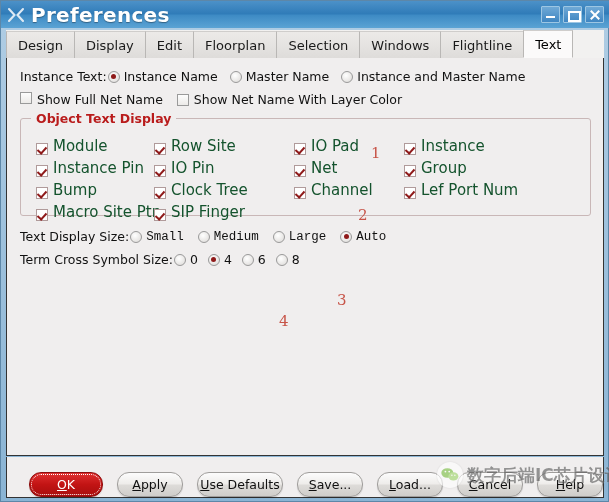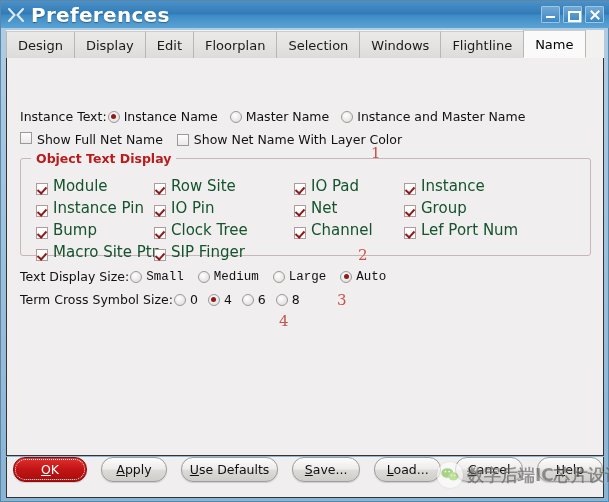--- a/index.html
+++ b/index.html
@@ -137,21 +137,20 @@
   }
 
   .row {
     display: flex;
     align-items: center;
     padding: 0 0 0 13px;
     height: 21px;
     font-size: 12.5px;
     color: #111;
     white-space: nowrap;
-    margin-top: 40px;
   }
   .label-static { color: #111; }
 
   
   .radio {
     width: 12px; height: 12px;
     border-radius: 50%;
     box-sizing: border-box;
     border: 1px solid #9a9a9a;
     background: radial-gradient(circle at 40% 35%, #ffffff 0%, #e6e4e2 70%, #d3d1cf 100%);
@@ -243,22 +242,22 @@
   .buttonbar {
     position: absolute;
     left: 5px; top: 456px;
     width: 598px;
     height: 41px;
     background: #f0eeee;
     border: 1px solid #333333;
     border-top: none;
     box-sizing: border-box;
     display: flex;
-    align-items: flex-start;
-    padding-left: 6px;
+    align-items: flex-end;
+    padding-left: 22px;
     gap: 14px;
   }
   .btn {
     height: 25px;
     min-width: 66px;
     padding: 0 16px;
     border: 1px solid #9f9d9b;
     border-radius: 12px;
     background: linear-gradient(to bottom, #fcfcfc 0%, #eeecea 48%, #dedcd9 52%, #cfcdca 100%);
     font-size: 12.5px;
@@ -337,21 +336,21 @@
   </div>
 
   <div class="tabstrip" id="tabstrip">
       <div class="tab">Design</div>
       <div class="tab">Display</div>
       <div class="tab">Edit</div>
       <div class="tab">Floorplan</div>
       <div class="tab">Selection</div>
       <div class="tab">Windows</div>
       <div class="tab">Flightline</div>
-      <div class="tab active">Name</div>
+      <div class="tab active">Text</div>
     </div>
 
   <div class="content">
 
     <div class="row">
       <span class="label-static">Instance Text:</span>
       <span id="instance-text-radios" style="display:flex;align-items:center;margin-left:1px;">
           <span class="radio on"></span>
           <span class="rlabel" style="margin-right: 12px;">Instance Name</span>
           <span class="radio"></span>

